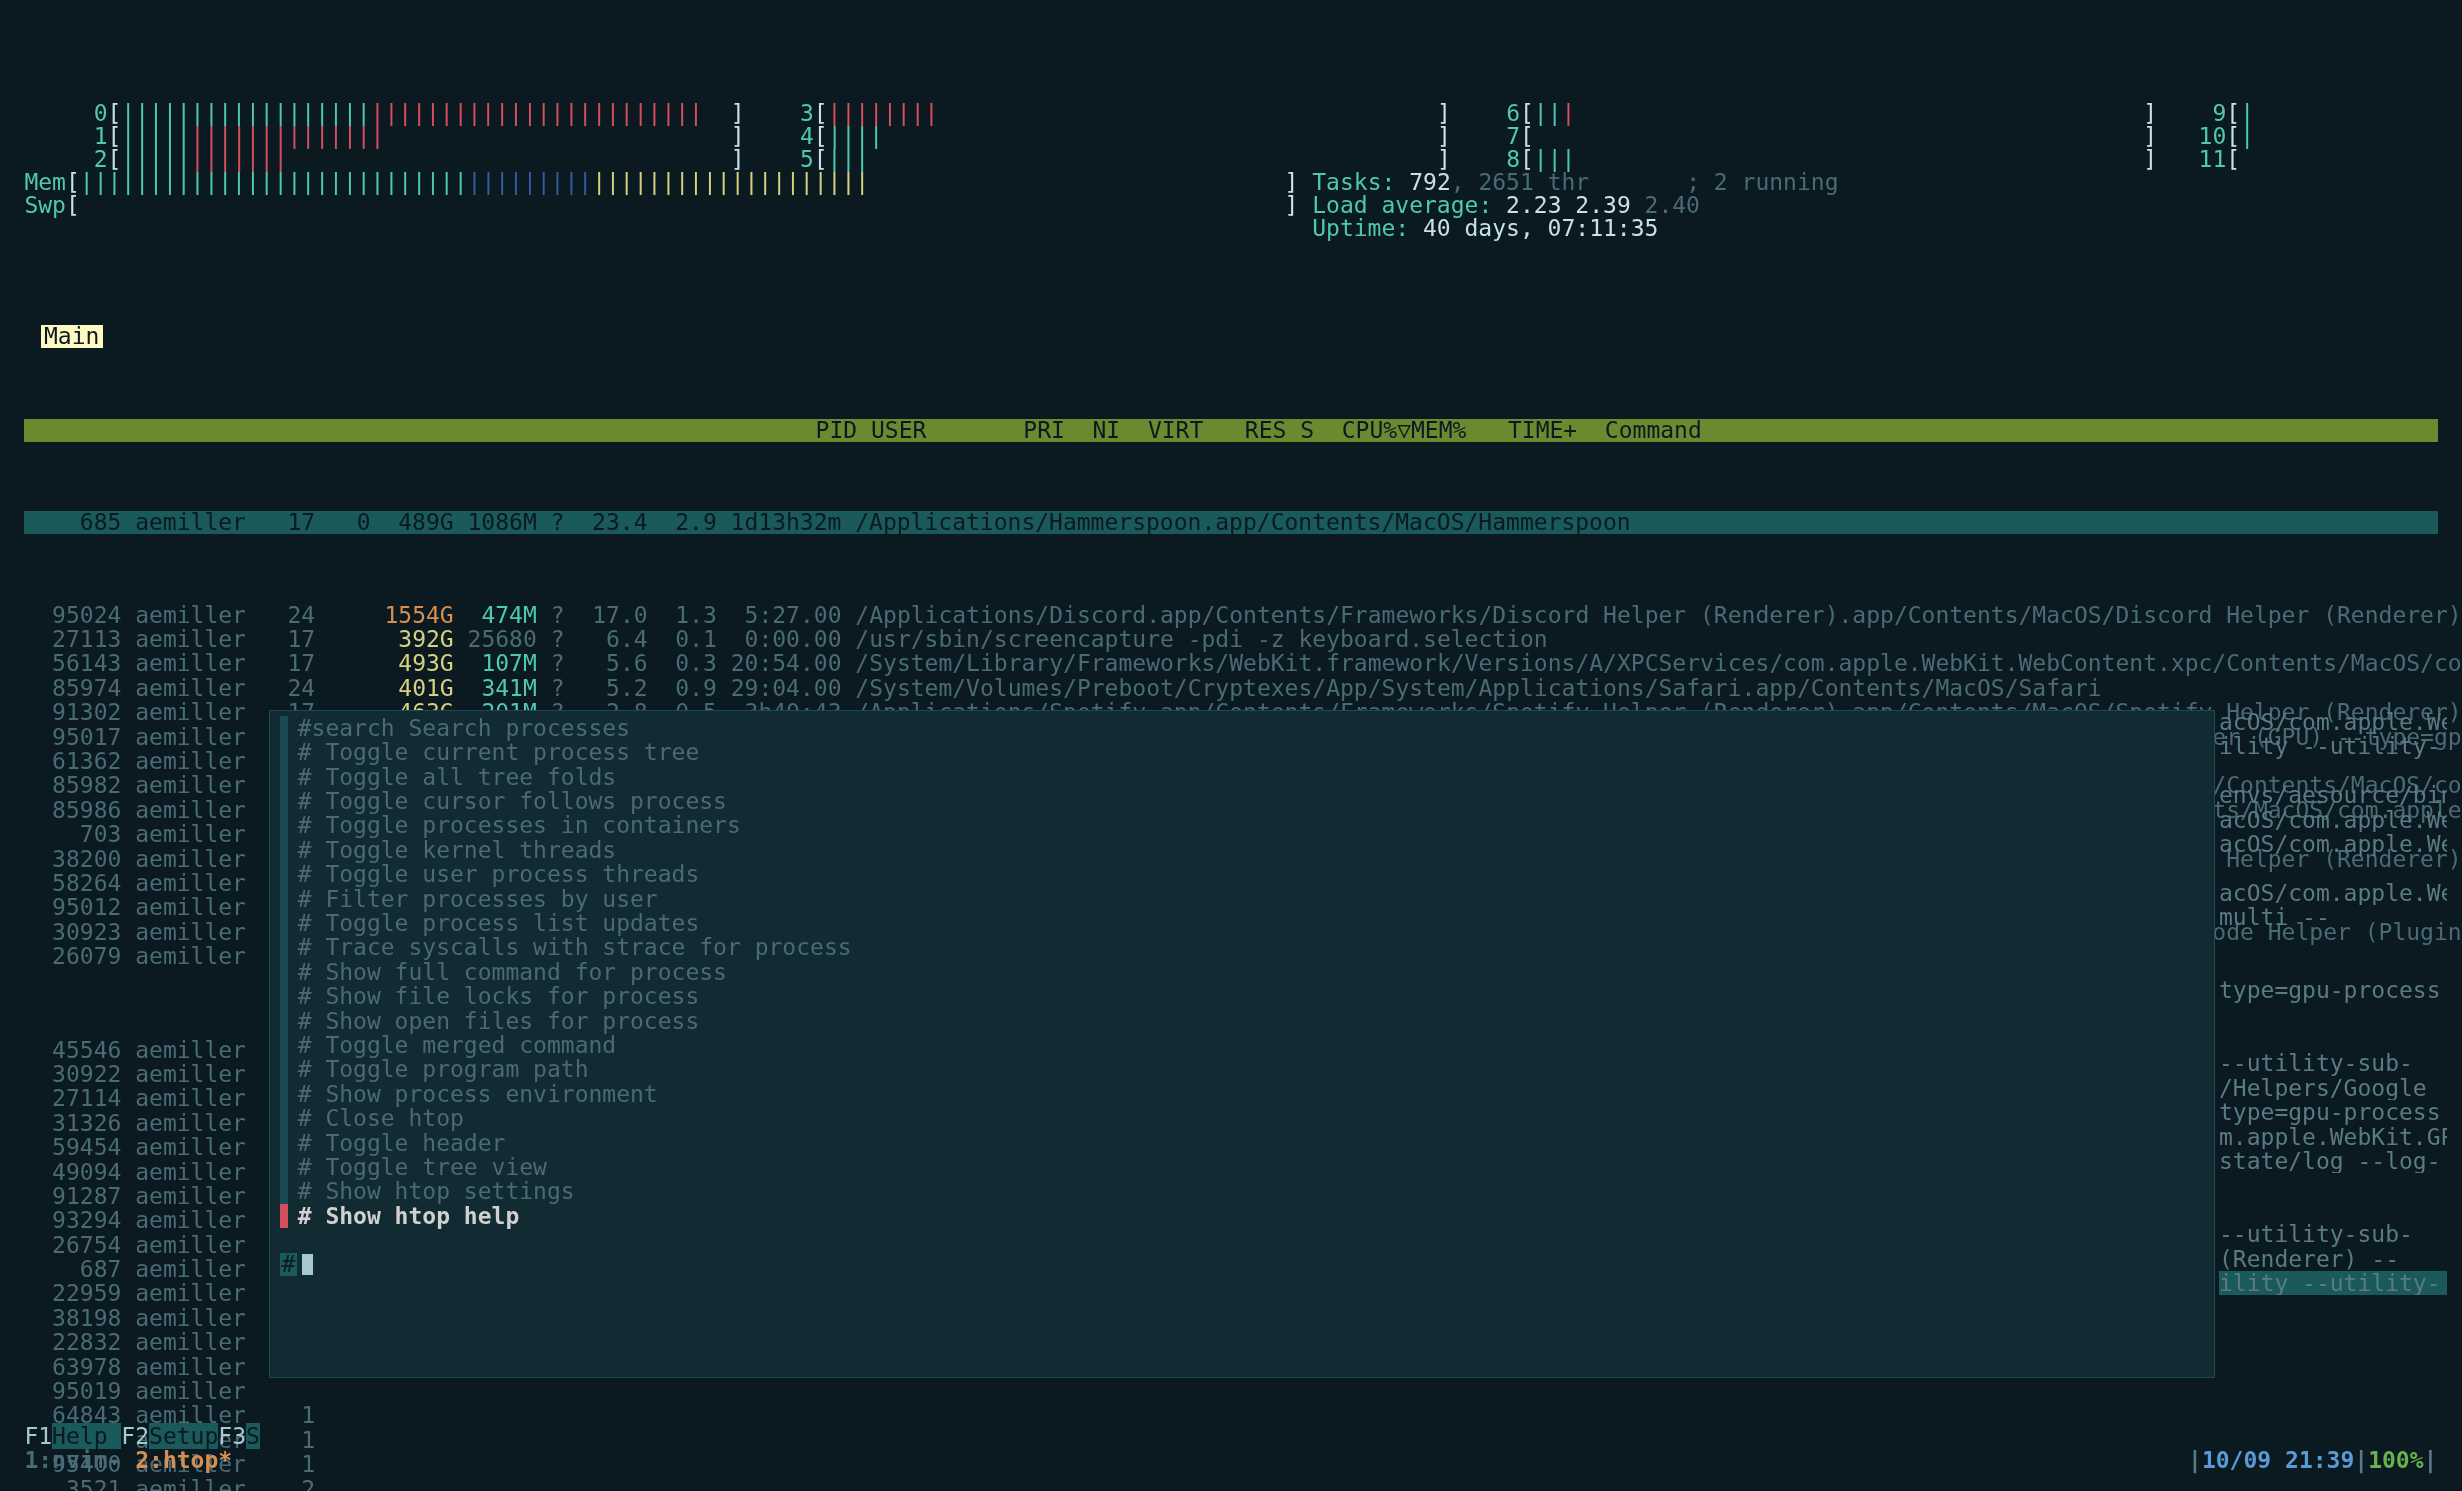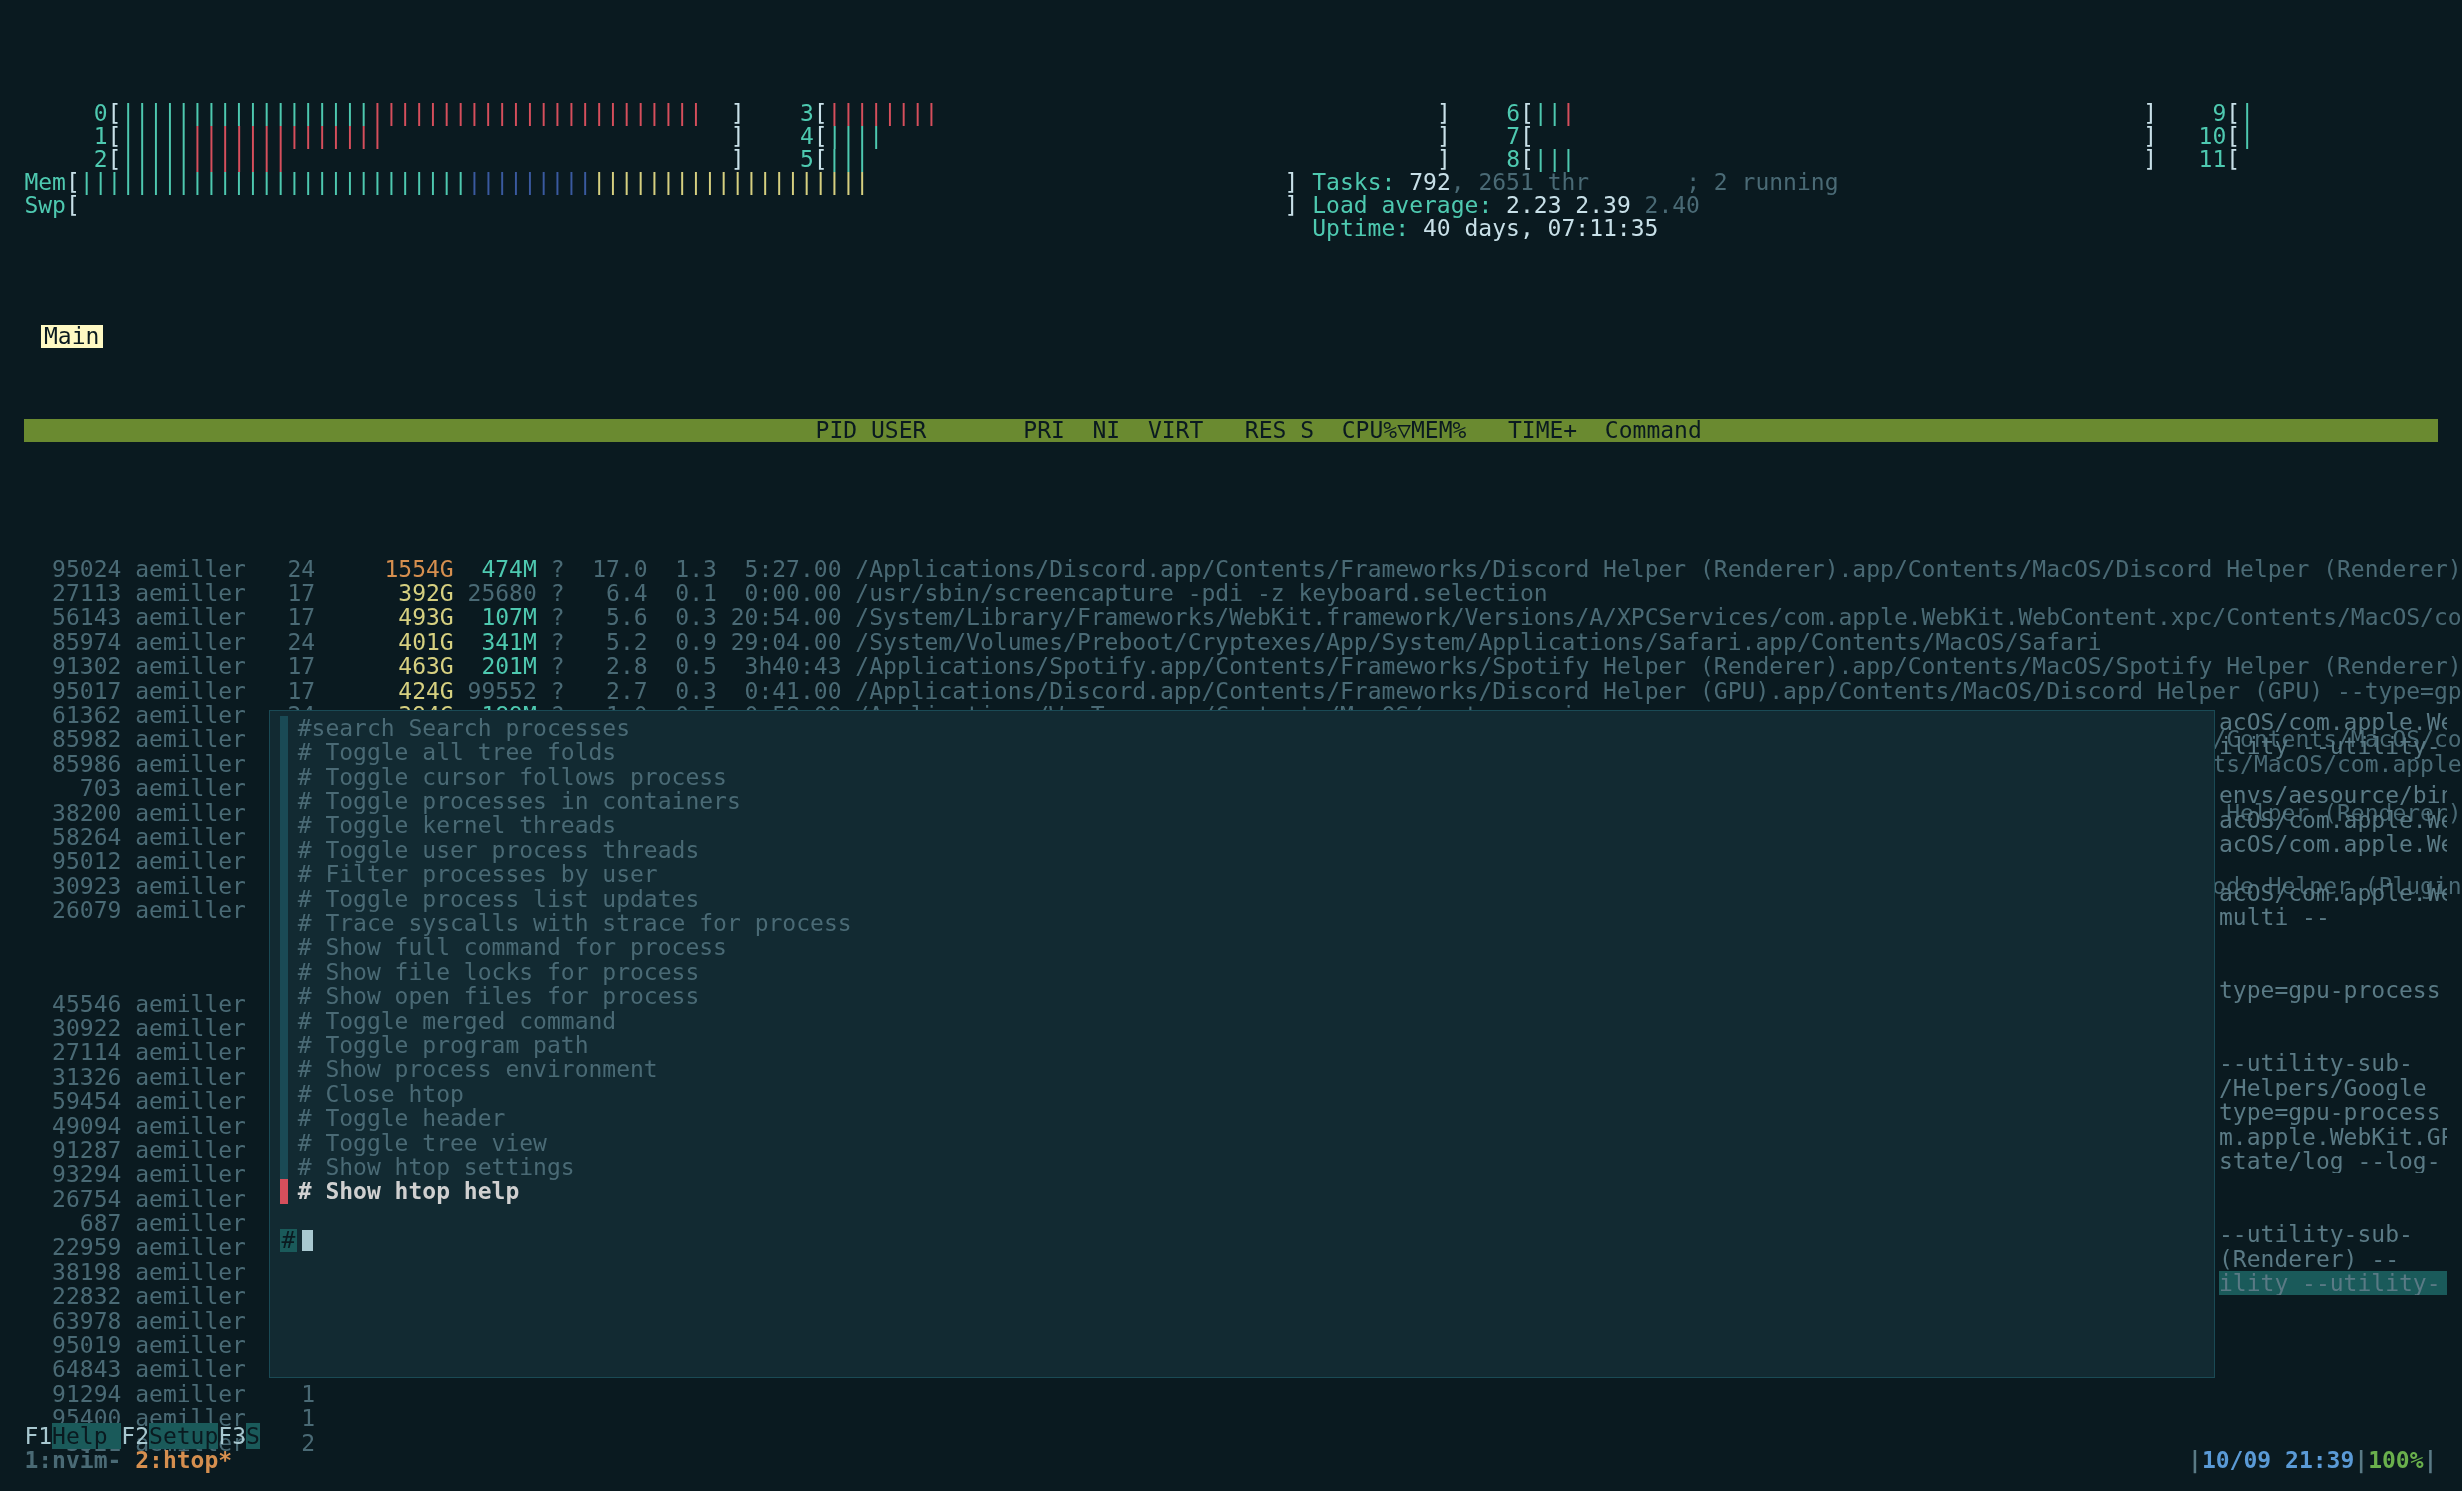--- a/index.html
+++ b/index.html
@@ -86,20 +86,21 @@
 
 <div id="meters"><div>    <span class="cyan"> 0</span><span class="bright">[</span><span class="cyan">||||||||||||||||||</span><span class="red">||||||||||||||||||||||||</span>  <span class="bright">]</span>   <span class="cyan"> 3</span><span class="bright">[</span><span class="red">||||||||</span>                                    <span class="bright">]</span>   <span class="cyan"> 6</span><span class="bright">[</span><span class="cyan">||</span><span class="red">|</span>                                         <span class="bright">]</span>   <span class="cyan"> 9</span><span class="bright">[</span><span class="cyan">|</span>                                              </div><div>    <span class="cyan"> 1</span><span class="bright">[</span><span class="cyan">|||||</span><span class="red">||||||||||||||</span>                         <span class="bright">]</span>   <span class="cyan"> 4</span><span class="bright">[</span><span class="cyan">||||</span>                                        <span class="bright">]</span>   <span class="cyan"> 7</span><span class="bright">[</span><span class="cyan"></span>                                            <span class="bright">]</span>   <span class="cyan">10</span><span class="bright">[</span><span class="cyan">|</span>                                              </div><div>    <span class="cyan"> 2</span><span class="bright">[</span><span class="cyan">|||||</span><span class="red">|||||||</span>                                <span class="bright">]</span>   <span class="cyan"> 5</span><span class="bright">[</span><span class="cyan">|||</span>                                         <span class="bright">]</span>   <span class="cyan"> 8</span><span class="bright">[</span><span class="cyan">|||</span>                                         <span class="bright">]</span>   <span class="cyan">11</span><span class="bright">[</span><span class="cyan"></span>                                               </div><div><span class="cyan">Mem</span><span class="bright">[</span><span class="cyan">||||||||||||||||||||||||||||</span><span style="color:#3a5aa0">|||||||||</span><span class="yellow">||||||||||||||||||||</span>                              <span class="bright">]</span> <span class="cyan">Tasks: </span><span class="bright">792</span><span class="dim">, 2651 thr</span>       <span class="dim">; 2 running</span></div><div><span class="cyan">Swp</span><span class="bright">[</span>                                                                                       <span class="bright">]</span> <span class="cyan">Load average: </span><span class="bright">2.23 2.39</span><span class="dim"> 2.40</span></div><div>                                                                                             <span class="cyan">Uptime: </span><span class="bright">40 days, 07:11:35</span></div></div>
 
 
 <div style="height:24.4px; margin-top:16.3px;"><span class="tab-main">Main</span></div>
 
 
 <span class="header-row">    PID USER       PRI  NI  VIRT   RES S  CPU%▽MEM%   TIME+  Command</span>
 
 
+<span class="sel-row" id="selrow">    685 aemiller   17   0  489G 1086M ?  23.4  2.9 1d13h32m /Applications/Hammerspoon.app/Contents/MacOS/Hammerspoon</span>
 
 
 <div id="procrows"><span class="proc-row"><span class="dim">  95024</span> <span class="dim">aemiller  </span><span class="dim"> 24</span>    <span class="orange"> 1554G</span> <span class="cyan"> 474M</span> <span class="dim">?</span><span class="dim">  17.0  1.3  5:27.00</span> <span class="dim">/Applications/Discord.app/Contents/Frameworks/Discord Helper (Renderer).app/Contents/MacOS/Discord Helper (Renderer) --type=rend</span></span><span class="proc-row"><span class="dim">  27113</span> <span class="dim">aemiller  </span><span class="dim"> 17</span>    <span class="yellow">  392G</span> <span class="dim">25680</span> <span class="dim">?</span><span class="dim">   6.4  0.1  0:00.00</span> <span class="dim">/usr/sbin/screencapture -pdi -z keyboard.selection</span></span><span class="proc-row"><span class="dim">  56143</span> <span class="dim">aemiller  </span><span class="dim"> 17</span>    <span class="yellow">  493G</span> <span class="cyan"> 107M</span> <span class="dim">?</span><span class="dim">   5.6  0.3 20:54.00</span> <span class="dim">/System/Library/Frameworks/WebKit.framework/Versions/A/XPCServices/com.apple.WebKit.WebContent.xpc/Contents/MacOS/com.apple.WebK</span></span><span class="proc-row"><span class="dim">  85974</span> <span class="dim">aemiller  </span><span class="dim"> 24</span>    <span class="yellow">  401G</span> <span class="cyan"> 341M</span> <span class="dim">?</span><span class="dim">   5.2  0.9 29:04.00</span> <span class="dim">/System/Volumes/Preboot/Cryptexes/App/System/Applications/Safari.app/Contents/MacOS/Safari</span></span><span class="proc-row"><span class="dim">  91302</span> <span class="dim">aemiller  </span><span class="dim"> 17</span>    <span class="yellow">  463G</span> <span class="cyan"> 201M</span> <span class="dim">?</span><span class="dim">   2.8  0.5  3h40:43</span> <span class="dim">/Applications/Spotify.app/Contents/Frameworks/Spotify Helper (Renderer).app/Contents/MacOS/Spotify Helper (Renderer) --type=rend</span></span><span class="proc-row"><span class="dim">  95017</span> <span class="dim">aemiller  </span><span class="dim"> 17</span>    <span class="yellow">  424G</span> <span class="dim">99552</span> <span class="dim">?</span><span class="dim">   2.7  0.3  0:41.00</span> <span class="dim">/Applications/Discord.app/Contents/Frameworks/Discord Helper (GPU).app/Contents/MacOS/Discord Helper (GPU) --type=gpu-process --</span></span><span class="proc-row"><span class="dim">  61362</span> <span class="dim">aemiller  </span><span class="dim"> 24</span>    <span class="yellow">  394G</span> <span class="cyan"> 189M</span> <span class="dim">?</span><span class="dim">   1.0  0.5  0:58.00</span> <span class="dim">/Applications/WezTerm.app/Contents/MacOS/wezterm-gui</span></span><span class="proc-row"><span class="dim">  85982</span> <span class="dim">aemiller  </span><span class="dim"> 17</span>    <span class="yellow">  397G</span> <span class="cyan"> 105M</span> <span class="dim">?</span><span class="dim">   1.0  0.3  2:50.00</span> <span class="dim">/System/Library/Frameworks/WebKit.framework/Versions/A/XPCServices/com.apple.WebKit.Networking.xpc/Contents/MacOS/com.apple.WebK</span></span><span class="proc-row"><span class="dim">  85986</span> <span class="dim">aemiller  </span><span class="dim"> 17</span>    <span class="yellow">  398G</span> <span class="cyan"> 213M</span> <span class="dim">?</span><span class="dim">   1.0  0.6 13:31.00</span> <span class="dim">/System/Library/Frameworks/WebKit.framework/Versions/A/XPCServices/com.apple.WebKit.GPU.xpc/Contents/MacOS/com.apple.WebKit.GPU</span></span><span class="proc-row"><span class="dim">    703</span> <span class="dim">aemiller  </span><span class="dim"> 17</span>    <span class="yellow">  391G</span> <span class="dim">40320</span> <span class="dim">?</span><span class="dim">   1.0  0.1  5h14:30</span> <span class="dim">/usr/libexec/sharingd</span></span><span class="proc-row"><span class="dim">  38200</span> <span class="dim">aemiller  </span><span class="dim"> 24</span>    <span class="orange"> 1522G</span> <span class="cyan"> 173M</span> <span class="dim">?</span><span class="dim">   0.8  0.5  2h01:35</span> <span class="dim">/Applications/Plexamp.app/Contents/Frameworks/Plexamp Helper (Renderer).app/Contents/MacOS/Plexamp Helper (Renderer) --type=rend</span></span><span class="proc-row"><span class="dim">  58264</span> <span class="dim">aemiller  </span><span class="dim"> 17</span>    <span class="yellow">  394G</span> <span class="cyan"> 236M</span> <span class="dim">?</span><span class="dim">   0.8  0.6  5:24.00</span> <span class="dim">/Applications/Messenger.app/Contents/MacOS/Messenger</span></span><span class="proc-row"><span class="dim">  95012</span> <span class="dim">aemiller  </span><span class="dim"> 24</span>    <span class="orange"> 1547G</span> <span class="cyan"> 165M</span> <span class="dim">?</span><span class="dim">   0.8  0.5  0:13.00</span> <span class="dim">/Applications/Discord.app/Contents/MacOS/Discord</span></span><span class="proc-row"><span class="dim">  30923</span> <span class="dim">aemiller  </span><span class="dim"> 24</span>    <span class="orange"> 1524G</span> <span class="cyan"> 105M</span> <span class="dim">?</span><span class="dim">   0.6  0.3 10:37.00</span> <span class="dim">/Applications/Visual Studio Code.app/Contents/Frameworks/Code Helper (Plugin).app/Contents/MacOS/Code Helper (Plugin) --type=uti</span></span><span class="proc-row"><span class="dim">  26079</span> <span class="dim">aemiller  </span><span class="dim"> 24</span>    <span class="yellow">  393G</span> <span class="dim">21184</span> <span class="green">R</span><span class="dim">   0.5  0.1  0:00.00</span> <span class="dim">htop</span></span></div>
 
 
 <div id="bgrows"><span class="proc-row"><span class="dim">  45546</span> <span class="dim">aemiller  </span><span class="dim">  1</span></span><span class="proc-row"><span class="dim">  30922</span> <span class="dim">aemiller  </span><span class="dim">  2</span></span><span class="proc-row"><span class="dim">  27114</span> <span class="dim">aemiller  </span><span class="dim">  1</span></span><span class="proc-row"><span class="dim">  31326</span> <span class="dim">aemiller  </span><span class="dim">  2</span></span><span class="proc-row"><span class="dim">  59454</span> <span class="dim">aemiller  </span><span class="dim">  1</span></span><span class="proc-row"><span class="dim">  49094</span> <span class="dim">aemiller  </span><span class="dim">  1</span></span><span class="proc-row"><span class="dim">  91287</span> <span class="dim">aemiller  </span><span class="dim">  1</span></span><span class="proc-row"><span class="dim">  93294</span> <span class="dim">aemiller  </span><span class="dim">  1</span></span><span class="proc-row"><span class="dim">  26754</span> <span class="dim">aemiller  </span><span class="dim">  2</span></span><span class="proc-row"><span class="dim">    687</span> <span class="dim">aemiller  </span><span class="dim">  1</span></span><span class="proc-row"><span class="dim">  22959</span> <span class="dim">aemiller  </span><span class="dim">  1</span></span><span class="proc-row"><span class="dim">  38198</span> <span class="dim">aemiller  </span><span class="dim">  1</span></span><span class="proc-row"><span class="dim">  22832</span> <span class="dim">aemiller  </span><span class="dim">  2</span></span><span class="proc-row"><span class="dim">  63978</span> <span class="dim">aemiller  </span><span class="dim">  1</span></span><span class="proc-row"><span class="dim">  95019</span> <span class="dim">aemiller  </span><span class="dim">   </span></span><span class="proc-row"><span class="dim">  64843</span> <span class="dim">aemiller  </span><span class="dim">  1</span></span><span class="proc-row"><span class="dim">  91294</span> <span class="dim">aemiller  </span><span class="dim">  1</span></span><span class="proc-row"><span class="dim">  95400</span> <span class="dim">aemiller  </span><span class="dim">  1</span></span><span class="proc-row"><span class="dim">   3521</span> <span class="dim">aemiller  </span><span class="dim">  2</span></span></div>
 
 </div>
 
 <div class="trail-col" id="trails">
@@ -129,20 +130,24 @@
     <div class="trail-line trail-hl">ility --utility-sub</div>
   </div>
 
 <div class="popup" id="popup">
     <div class="popup-line">
       <span class="popup-gutter"></span>
       <span class="dim">#search Search processes</span>
     </div>
     <div class="popup-line">
       <span class="popup-gutter"></span>
+      <span class="dim"># Toggle current process tree</span>
+    </div>
+    <div class="popup-line">
+      <span class="popup-gutter"></span>
       <span class="dim"># Toggle all tree folds</span>
     </div>
     <div class="popup-line">
       <span class="popup-gutter"></span>
       <span class="dim"># Toggle cursor follows process</span>
     </div>
     <div class="popup-line">
       <span class="popup-gutter"></span>
       <span class="dim"># Toggle processes in containers</span>
     </div>

